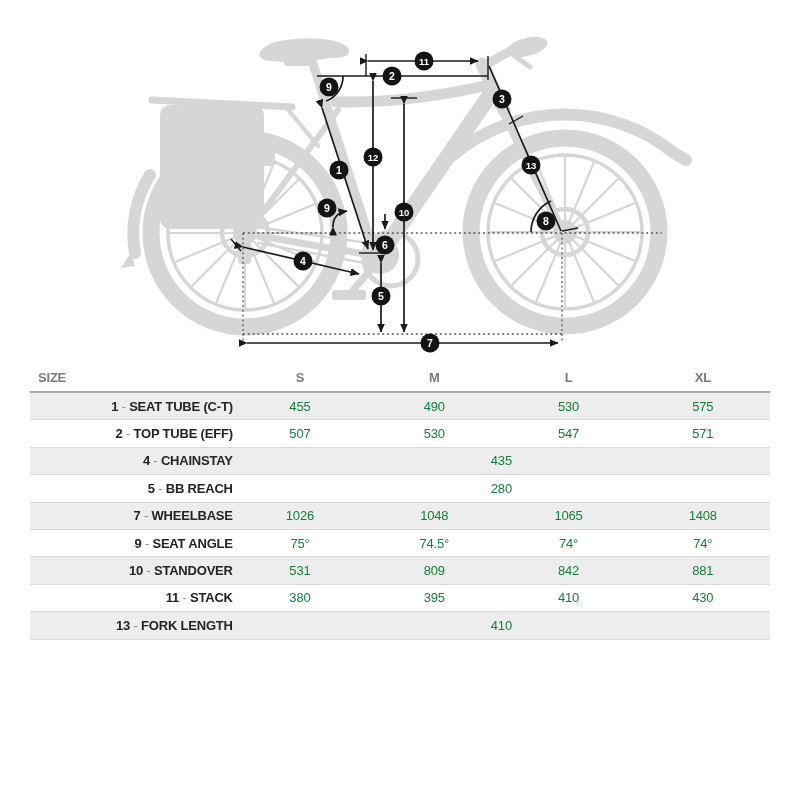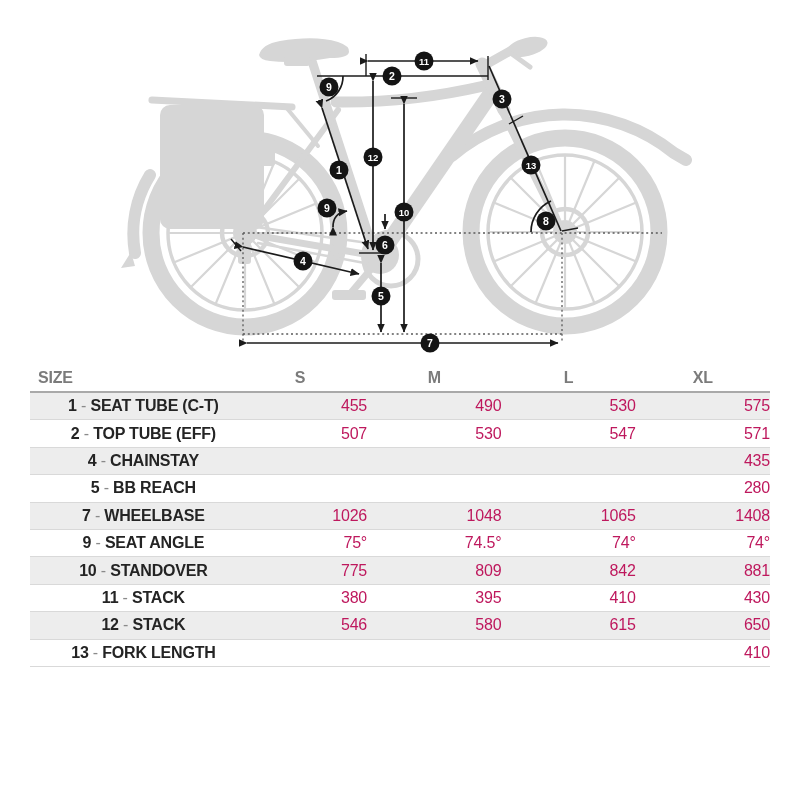--- a/index.html
+++ b/index.html
@@ -1,27 +1,27 @@
 <!DOCTYPE html>
 <html><head>
 <meta charset="utf-8">
 <style>
   html,body{margin:0;padding:0;background:#ffffff}
   body{width:800px;height:800px;font-family:"Liberation Sans",sans-serif}
   .stage{position:relative;width:800px;height:800px;overflow:hidden;background:#fff}
   svg.diagram{position:absolute;top:0;left:0;display:block}
   
   table.geo{position:absolute;top:364px;left:30px;width:740px;border-collapse:collapse;
-            table-layout:fixed;font-size:16px;letter-spacing:-0.2px}
+            table-layout:fixed;font-size:13px;letter-spacing:-0.2px}
   table.geo th{color:#7b7b7b;font-weight:bold;text-align:center;height:27px;padding:0;
                border-bottom:2px solid #a9a9a9}
   table.geo th.lbl{text-align:left;padding-left:8px}
-  table.geo td{height:26.4px;padding:0;text-align:right;color:#be185d;
+  table.geo td{height:26.4px;padding:0;text-align:center;color:#15803d;
                border-bottom:1px solid #d9d9d9}
-  table.geo td.lbl{text-align:center;padding-left:24px;color:#242424;font-weight:bold}
+  table.geo td.lbl{text-align:right;padding-left:24px;color:#242424;font-weight:bold}
   table.geo td .dash{color:#8a8a8a;font-weight:normal}
   table.geo tbody tr:nth-child(odd){background:#ededed}
 </style>
 </head>
 <body>
 
 <div class="stage">
 
   <svg class="diagram" width="800" height="362" viewBox="0 0 800 362">
     <defs>
@@ -259,39 +259,32 @@
         </tr>
         <tr>
           <td class="lbl"><span class="num">9</span><span class="dash"> - </span><span class="nm">SEAT ANGLE</span></td>
           <td class="val">75°</td>
           <td class="val">74.5°</td>
           <td class="val">74°</td>
           <td class="val">74°</td>
         </tr>
         <tr>
           <td class="lbl"><span class="num">10</span><span class="dash"> - </span><span class="nm">STANDOVER</span></td>
-          <td class="val">775</td>
+          <td class="val">531</td>
           <td class="val">809</td>
           <td class="val">842</td>
           <td class="val">881</td>
         </tr>
         <tr>
           <td class="lbl"><span class="num">11</span><span class="dash"> - </span><span class="nm">STACK</span></td>
           <td class="val">380</td>
           <td class="val">395</td>
           <td class="val">410</td>
           <td class="val">430</td>
         </tr>
         <tr>
-          <td class="lbl"><span class="num">12</span><span class="dash"> - </span><span class="nm">STACK</span></td>
-          <td class="val">546</td>
-          <td class="val">580</td>
-          <td class="val">615</td>
-          <td class="val">650</td>
-        </tr>
-        <tr>
           <td class="lbl"><span class="num">13</span><span class="dash"> - </span><span class="nm">FORK LENGTH</span></td>
           <td colspan="4" class="val">410</td>
         </tr>
       </tbody>
   </table>
 
 </div>
 
 </body></html>

